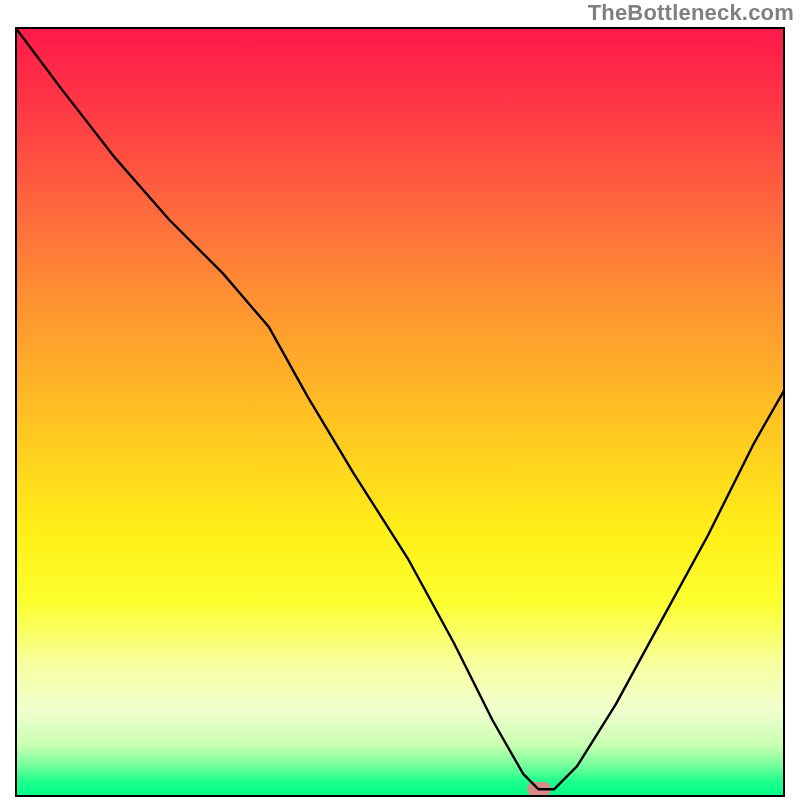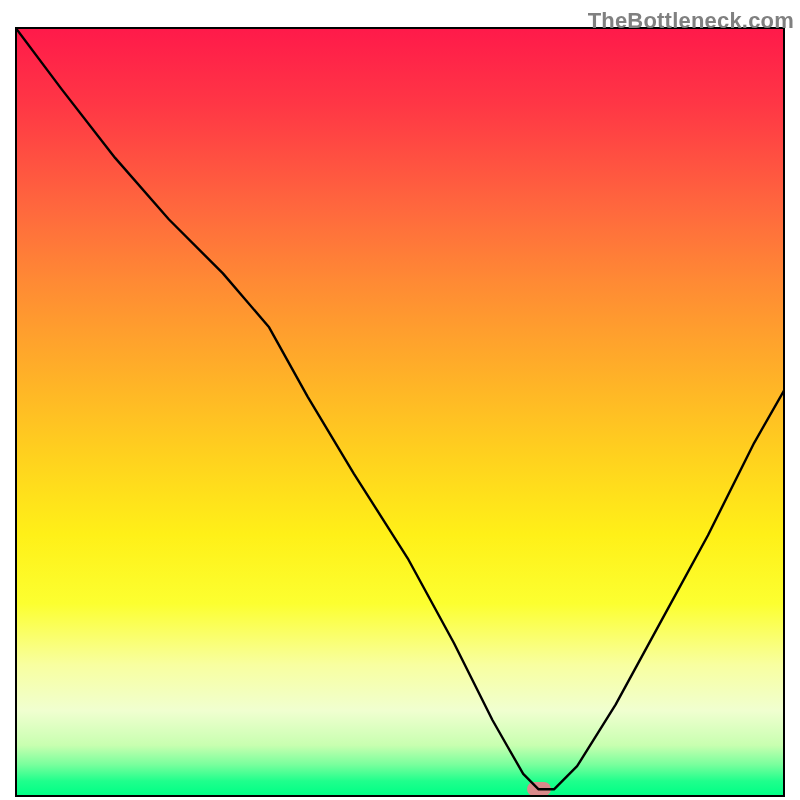--- a/index.html
+++ b/index.html
@@ -6,21 +6,21 @@
     margin: 0;
     padding: 0;
     width: 800px;
     height: 800px;
     overflow: hidden;
     font-family: Arial, Helvetica, sans-serif;
     background: #ffffff;
   }
   .watermark {
     position: absolute;
-    top: 8px;
+    top: 0;
     right: 6px;
     font-size: 22px;
     font-weight: 600;
     color: #808080;
     letter-spacing: 0.2px;
     z-index: 30;
   }
   .plot-frame {
     position: absolute;
     left: 15px;

